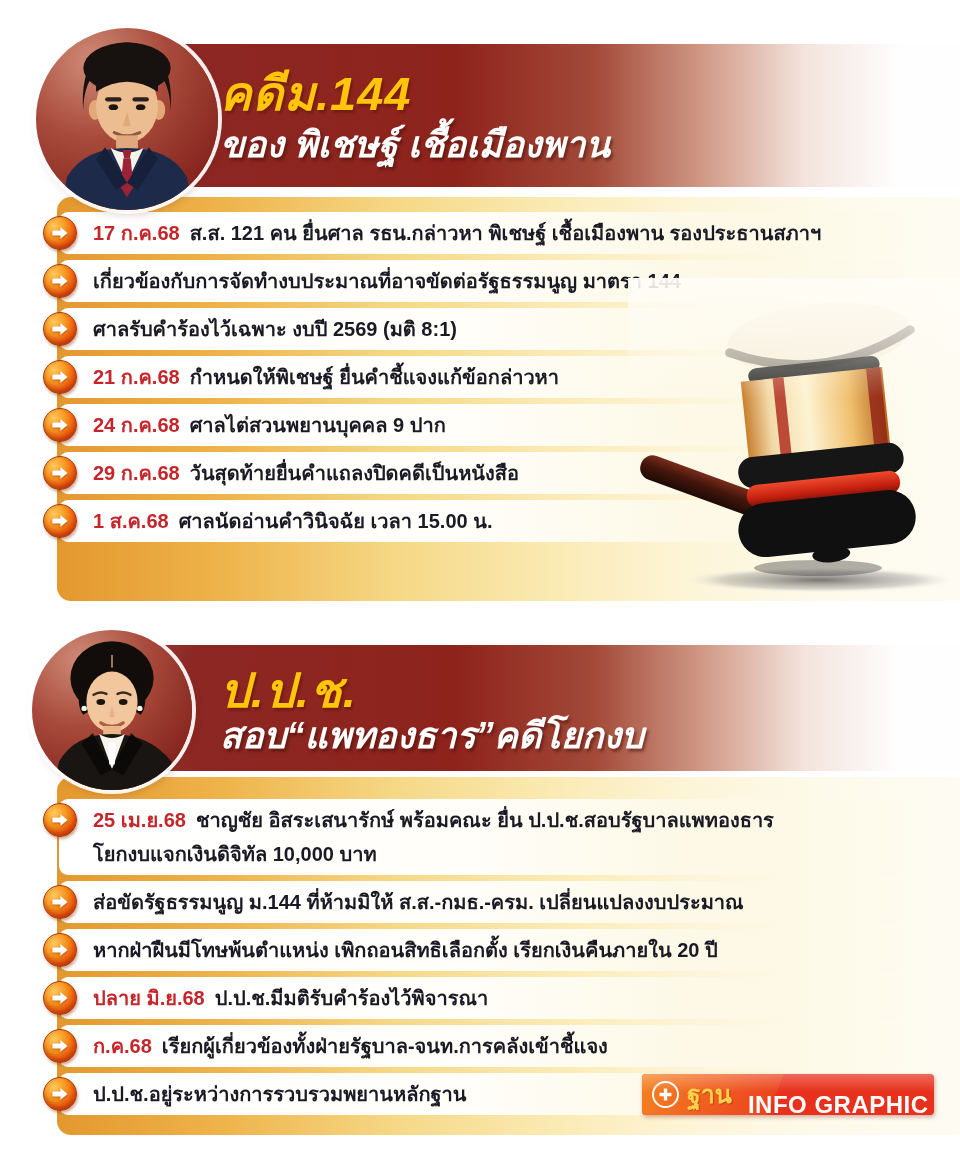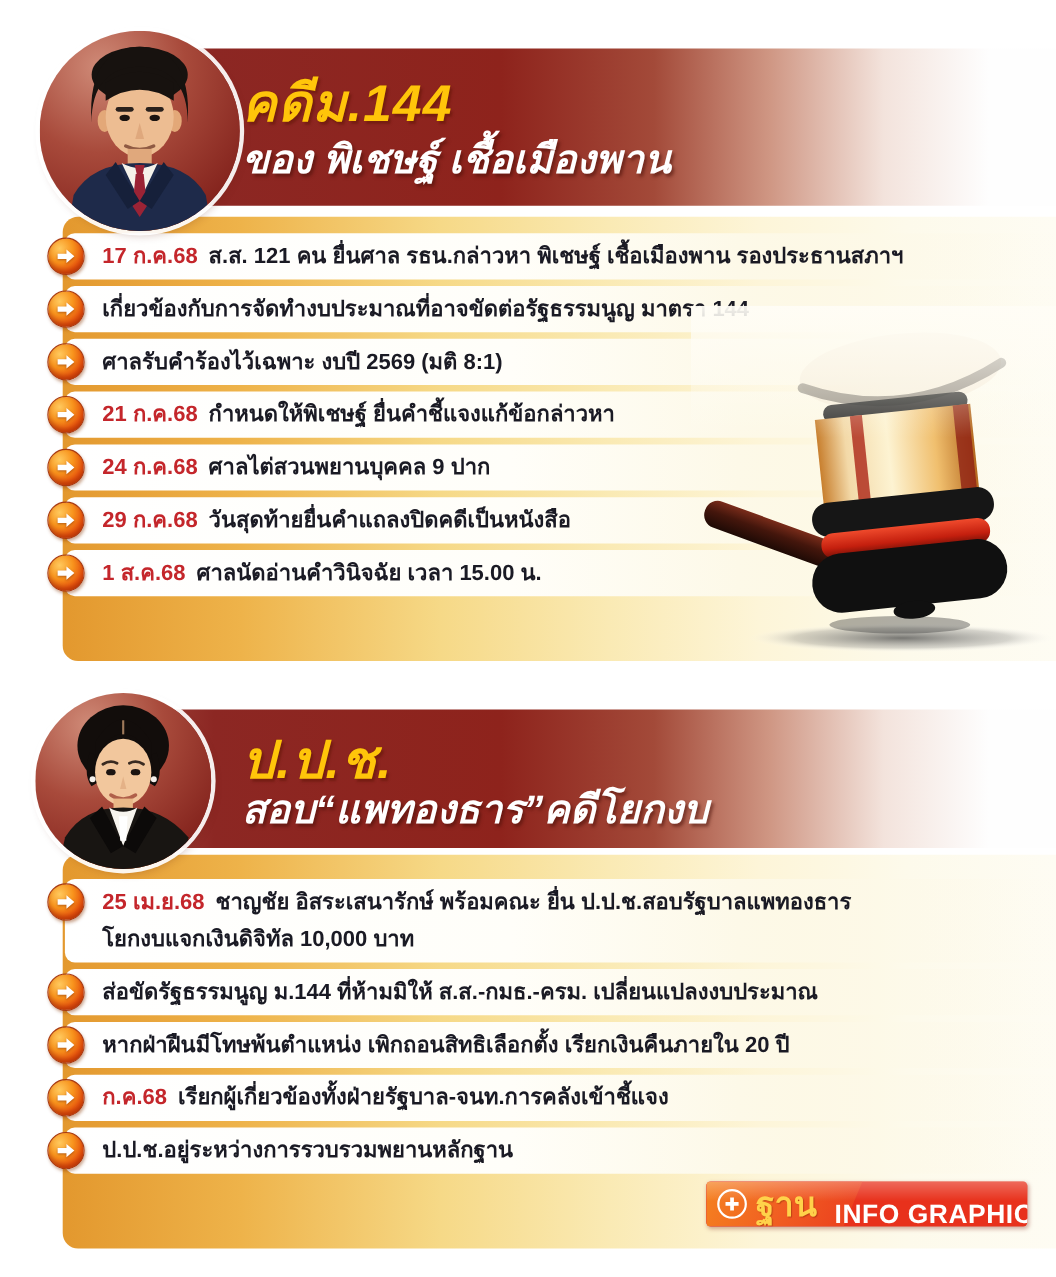--- a/index.html
+++ b/index.html
@@ -65,21 +65,21 @@
     box-shadow:1px 2px 4px rgba(120,20,10,.35);}
   .logo .left-seg{position:absolute;left:0;top:0;bottom:0;width:142px;
     background:linear-gradient(115deg,#f58220 0%,#f05a22 55%,#ea3b1d 100%);
     clip-path:polygon(0 0,100% 0,88% 100%,0 100%);}
   .logo .gloss{position:absolute;left:0;right:0;top:0;height:45%;
     background:linear-gradient(180deg,rgba(255,255,255,.28),rgba(255,255,255,0));}
   .logo .content{position:relative;display:flex;align-items:center;width:100%;padding:0 10px;}
   .logo .cross-badge{width:27px;height:27px;border-radius:50%;border:2px solid #ffffff;
     display:flex;align-items:center;justify-content:center;margin-right:8px;flex:none;}
   .logo .cross-badge svg{width:17px;height:17px;}
-  .logo .brand{font-size:31px;font-weight:bold;color:#ffd24a;line-height:1;
+  .logo .brand{font-size:25px;font-weight:bold;color:#ffd24a;line-height:1;
     text-shadow:1px 1px 1px rgba(120,30,0,.4);margin-right:16px;}
   .logo .suffix{font-size:24px;font-weight:bold;color:#ffffff;letter-spacing:.5px;white-space:nowrap;margin-top:20px;}
 </style>
 </head>
 <body>
 
 <div class="sheet">
 
   <div class="banner banner1">
     <div class="title">คดีม.144</div>
@@ -290,20 +290,28 @@
           </svg>
         </span>
         <div class="row-text"><span class="body-text">หากฝ่าฝืนมีโทษพ้นตำแหน่ง เพิกถอนสิทธิเลือกตั้ง เรียกเงินคืนภายใน 20 ปี</span></div>
       </div>
       <div class="row">
         <span class="bullet">
           <svg viewBox="0 0 20 20">
             <path d="M2.4 7.6h8V3.9L17.6 10l-7.2 6.1v-3.7h-8z" fill="#ffffff"></path>
           </svg>
         </span>
+        <div class="row-text"><span class="date">ปลาย มิ.ย.68</span><span class="body-text">ป.ป.ช.มีมติรับคำร้องไว้พิจารณา</span></div>
+      </div>
+      <div class="row">
+        <span class="bullet">
+          <svg viewBox="0 0 20 20">
+            <path d="M2.4 7.6h8V3.9L17.6 10l-7.2 6.1v-3.7h-8z" fill="#ffffff"></path>
+          </svg>
+        </span>
         <div class="row-text"><span class="date">ก.ค.68</span><span class="body-text">เรียกผู้เกี่ยวข้องทั้งฝ่ายรัฐบาล-จนท.การคลังเข้าชี้แจง</span></div>
       </div>
       <div class="row">
         <span class="bullet">
           <svg viewBox="0 0 20 20">
             <path d="M2.4 7.6h8V3.9L17.6 10l-7.2 6.1v-3.7h-8z" fill="#ffffff"></path>
           </svg>
         </span>
         <div class="row-text"><span class="body-text">ป.ป.ช.อยู่ระหว่างการรวบรวมพยานหลักฐาน</span></div>
       </div>

